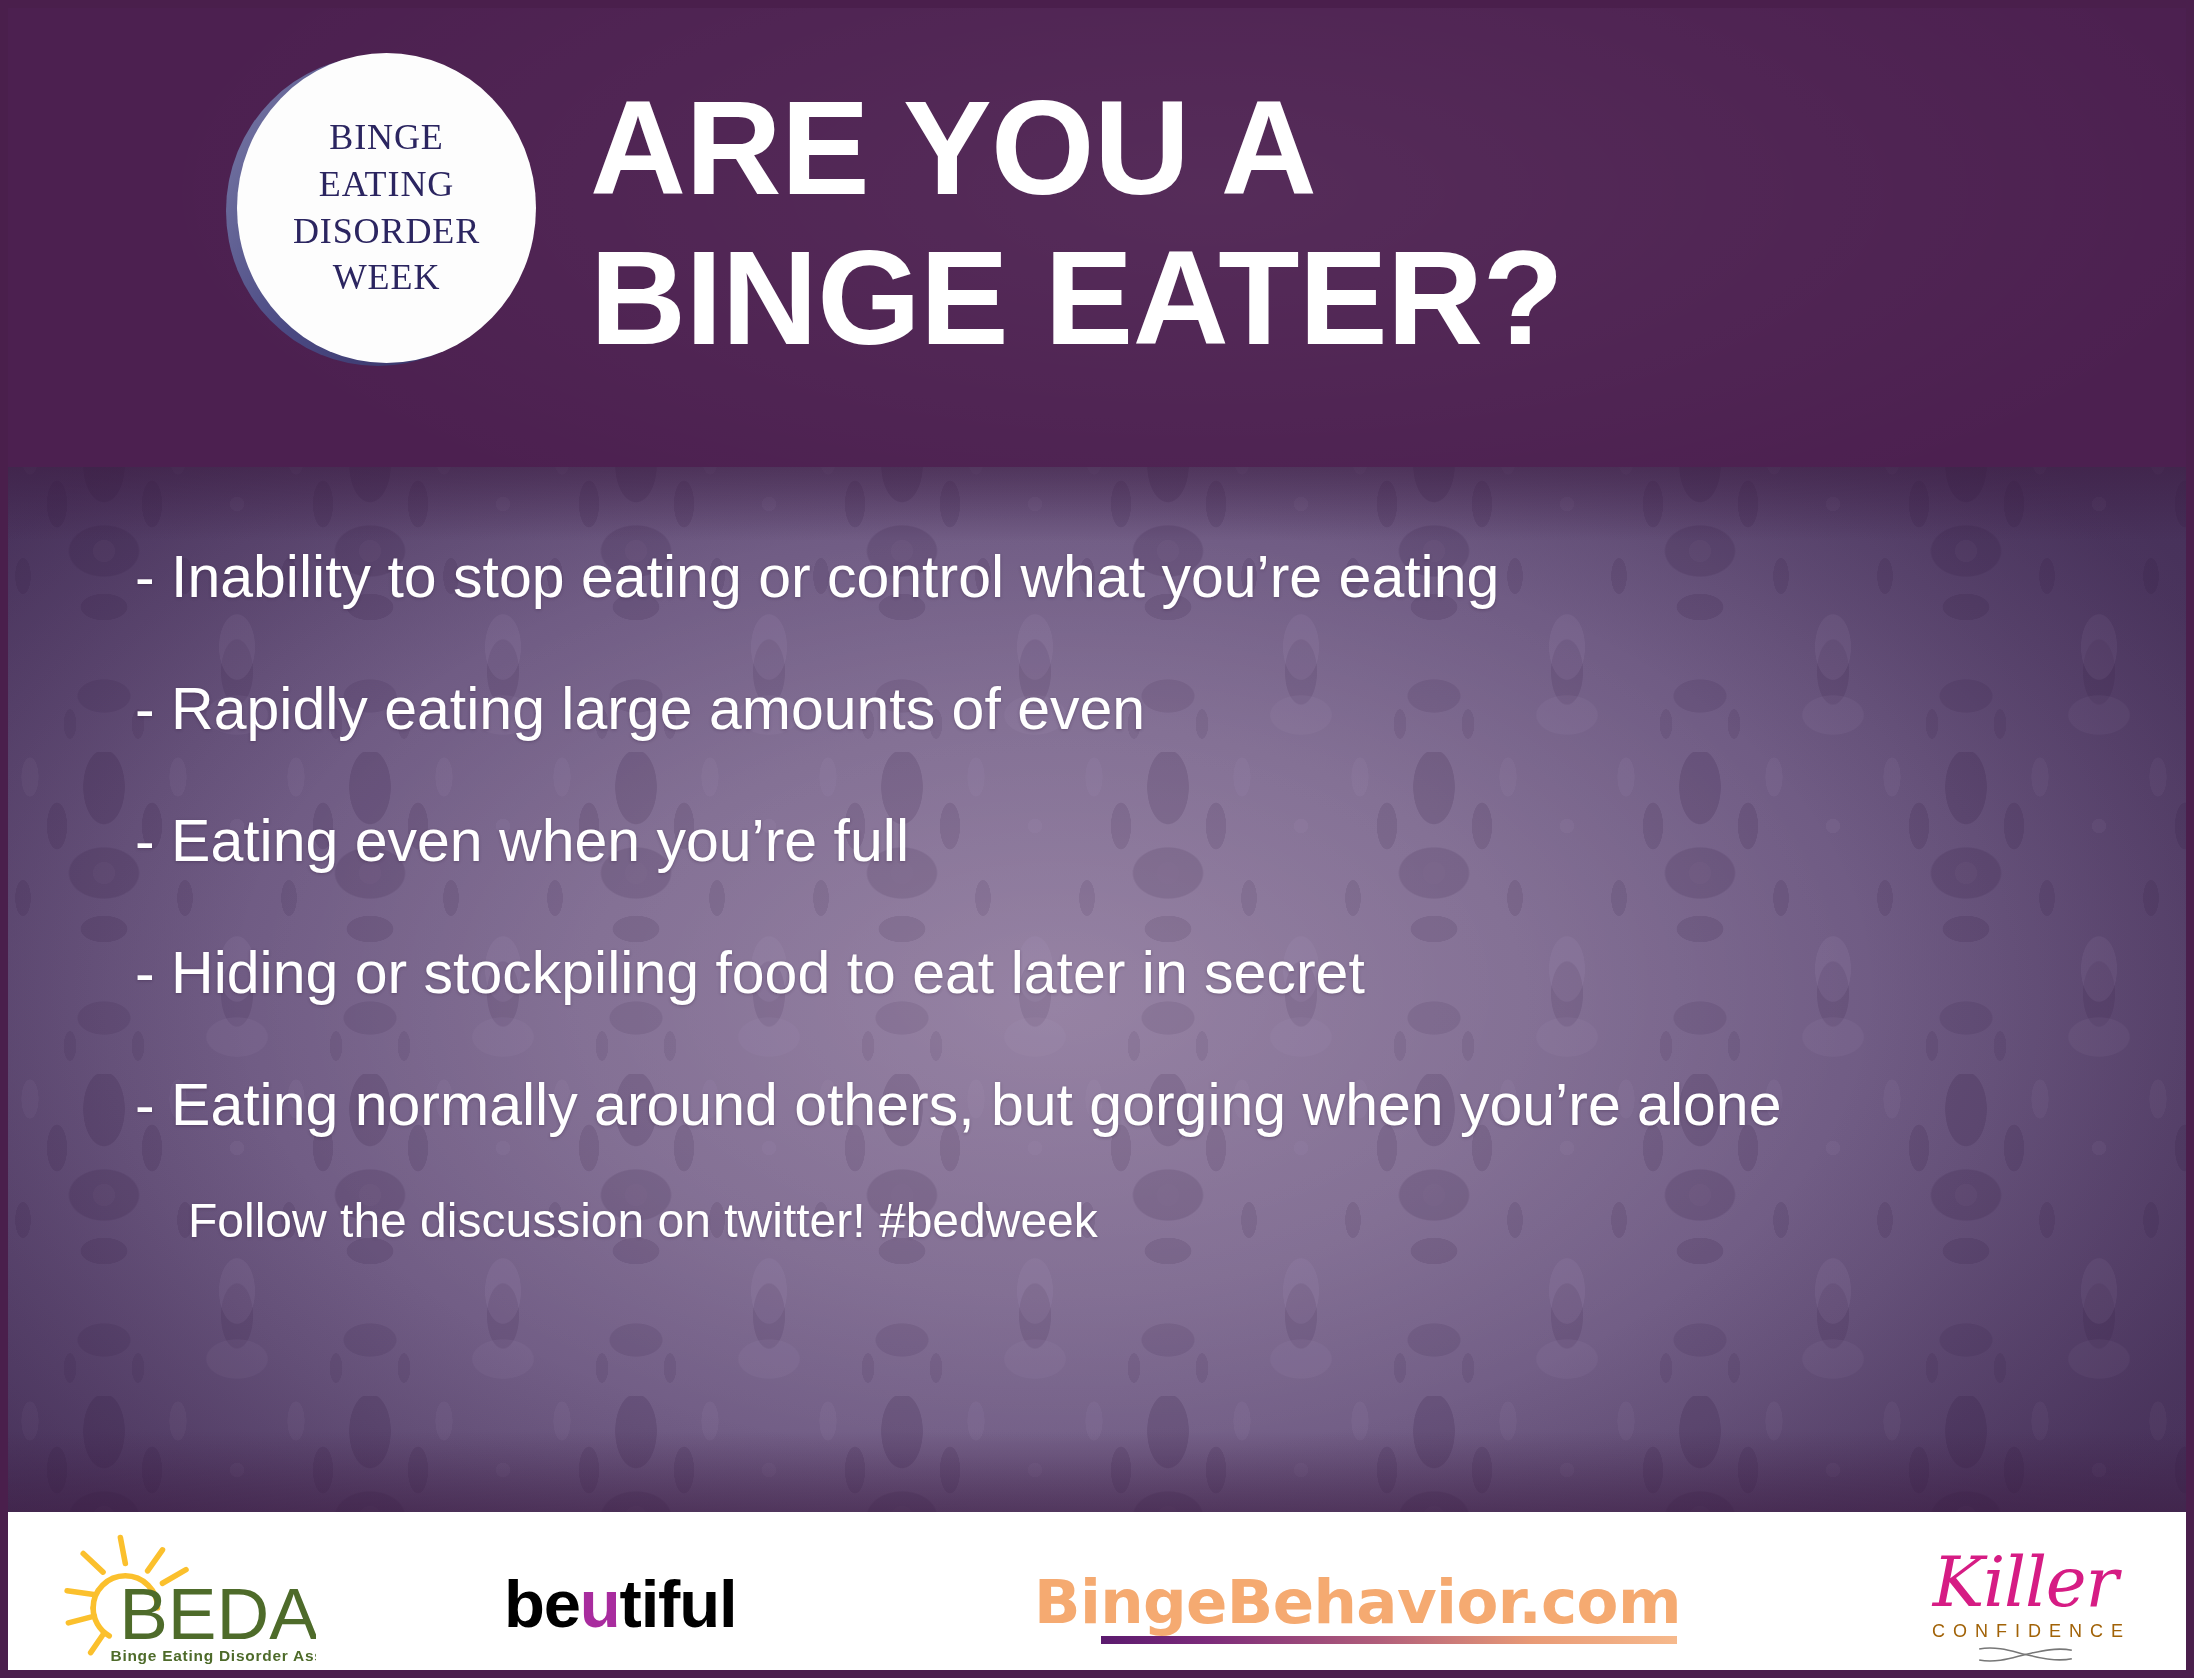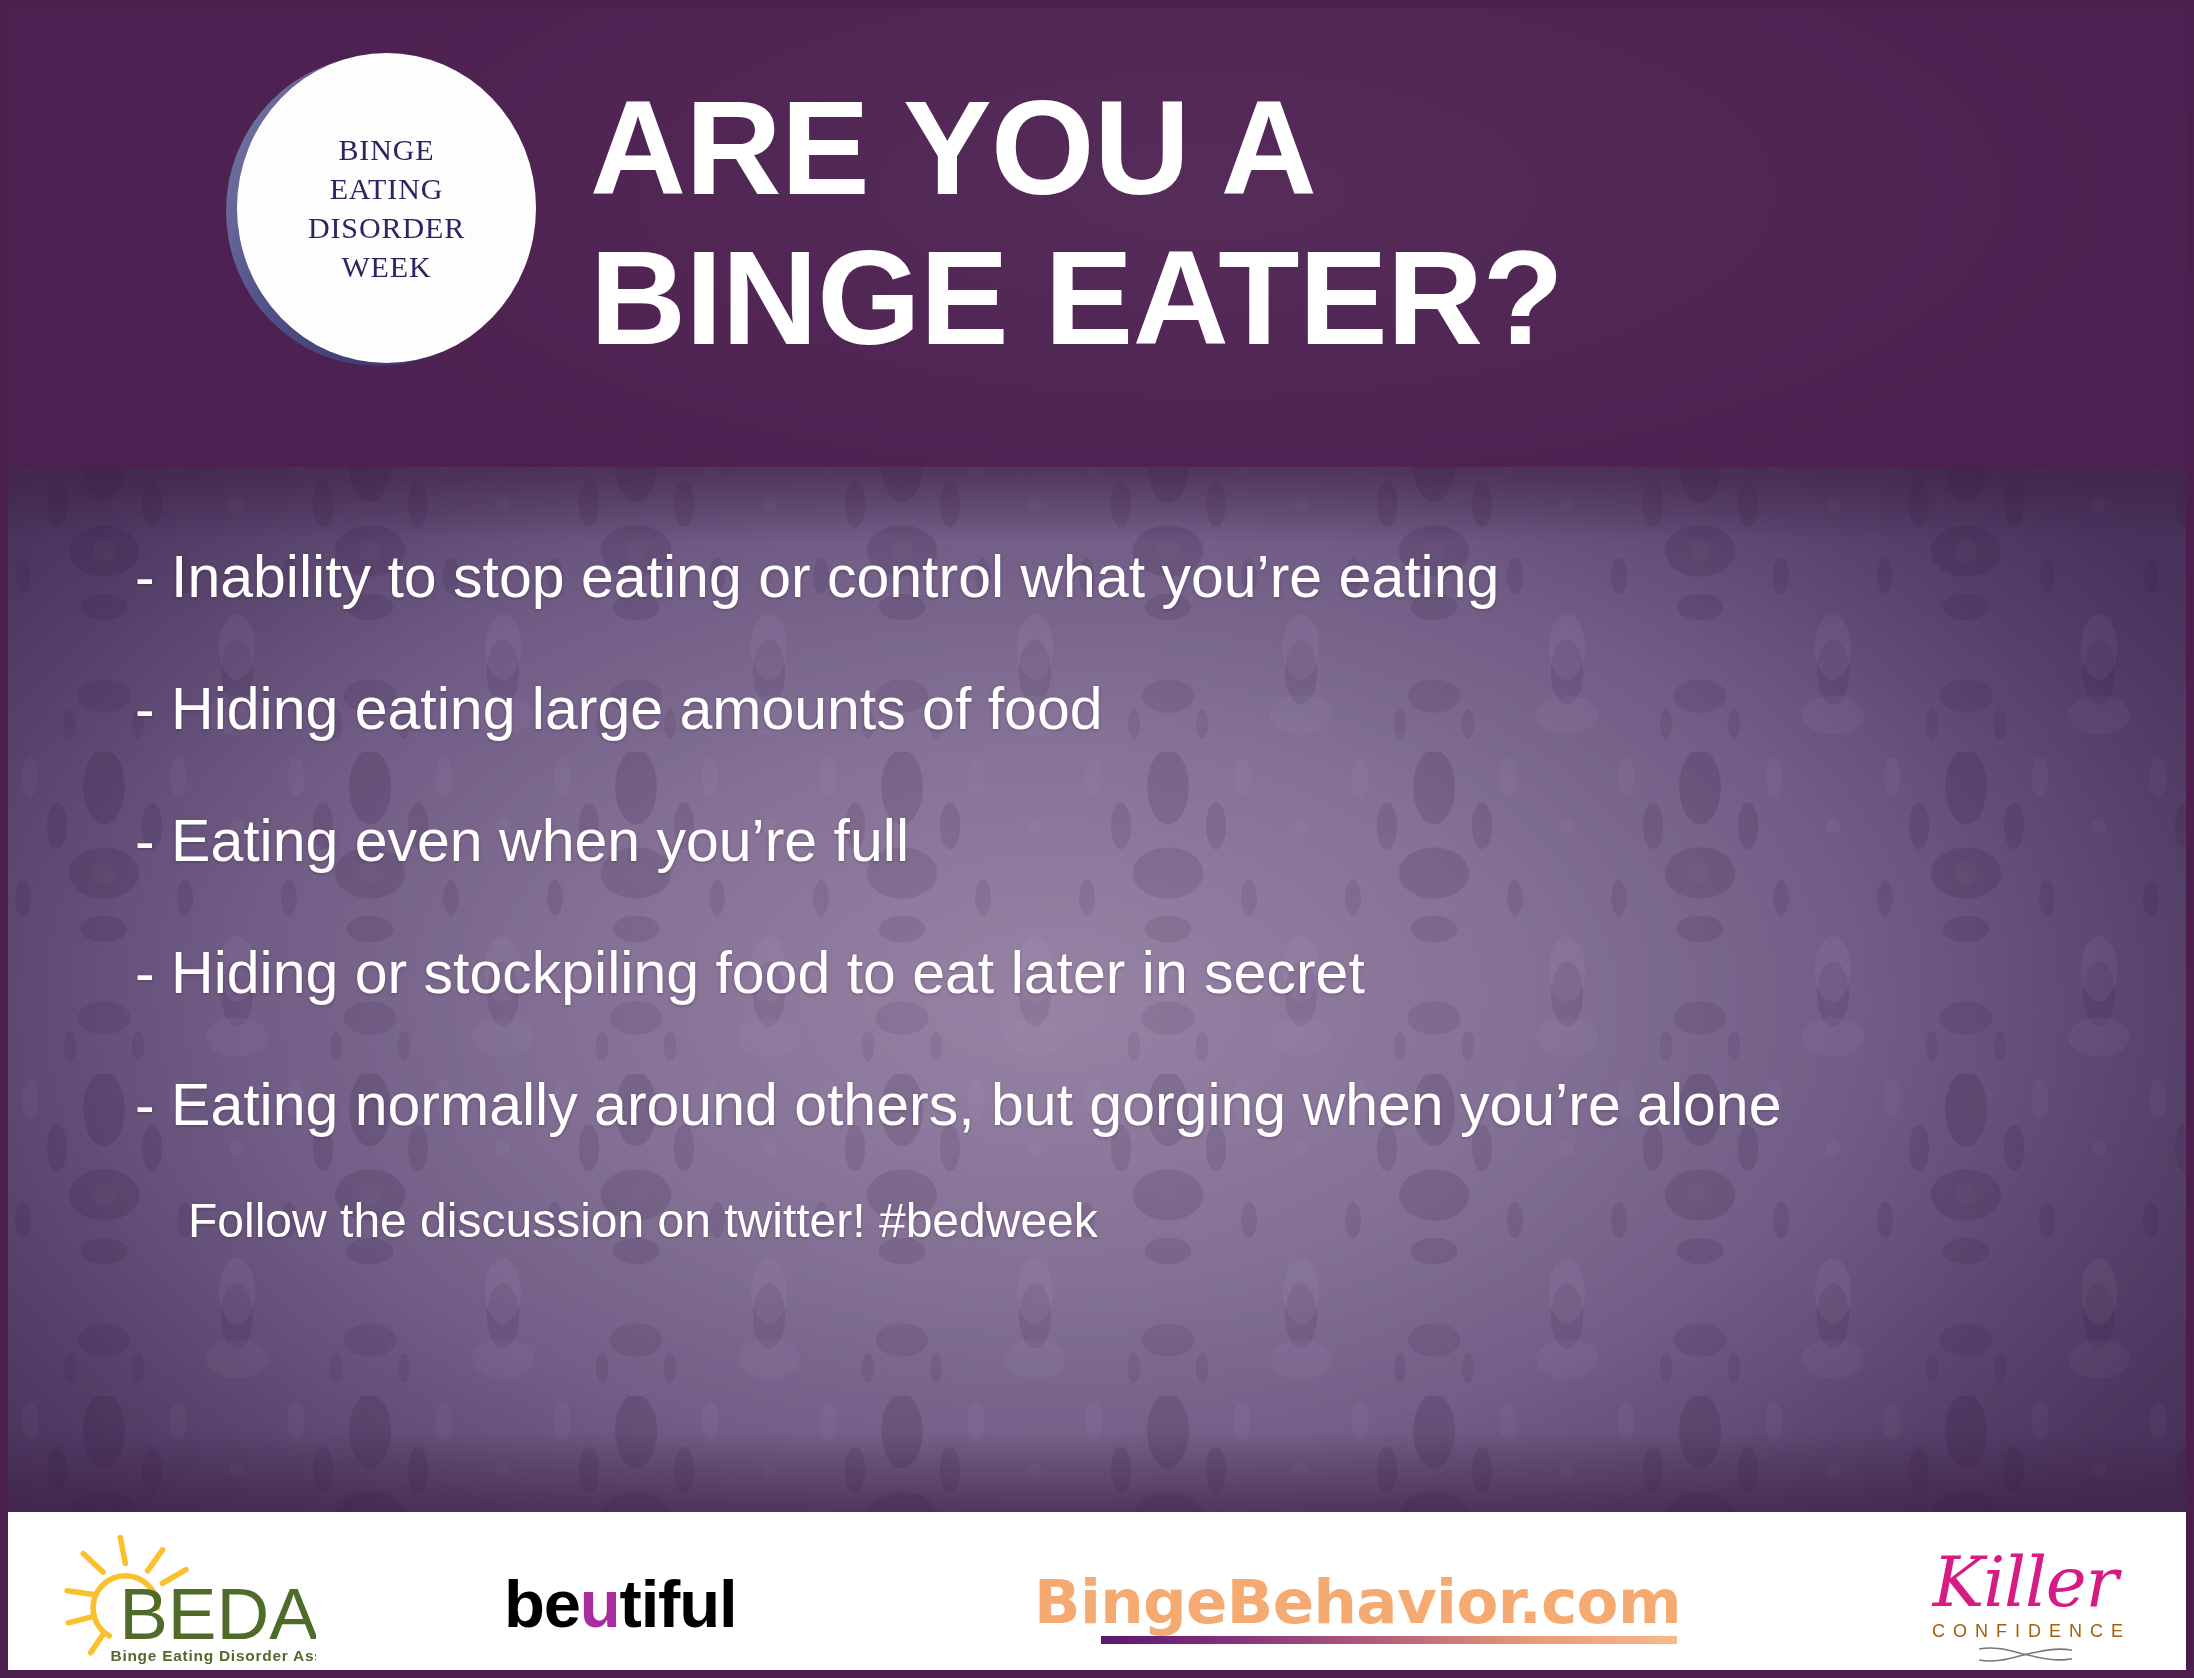--- a/index.html
+++ b/index.html
@@ -62,21 +62,21 @@
     background: #fdfdfd;
     display: flex;
     flex-direction: column;
     align-items: center;
     justify-content: center;
   }
   .logo-disc span {
     display: block;
     font-family: "Liberation Serif", serif;
     color: #2b2560;
-    font-size: 30px;
+    font-size: 36px;
     letter-spacing: 0.9px;
     line-height: 1.30;
     text-align: center;
     white-space: nowrap;
   }
 
   
   .title {
     position: absolute;
     left: 582px;
@@ -276,21 +276,21 @@
 
   <div class="body-area">
     <div class="damask"></div>
     <div class="damask2"></div>
     <div class="body-vignette"></div>
     <div class="body-topfade"></div>
     <div class="body-botfade"></div>
 
     <div class="bullets">
       <div class="bullet">- Inability to stop eating or control what you’re eating</div>
-      <div class="bullet">- Hiding eating large amounts of food</div>
+      <div class="bullet">- Rapidly eating large amounts of even</div>
       <div class="bullet">- Eating even when you’re full</div>
       <div class="bullet">- Hiding or stockpiling food to eat later in secret</div>
       <div class="bullet">- Eating normally around others, but gorging when you’re alone</div>
     </div>
 
     <div class="twitter-line">Follow the discussion on twitter! #bedweek</div>
   </div>
 
   <div class="footer">
 

